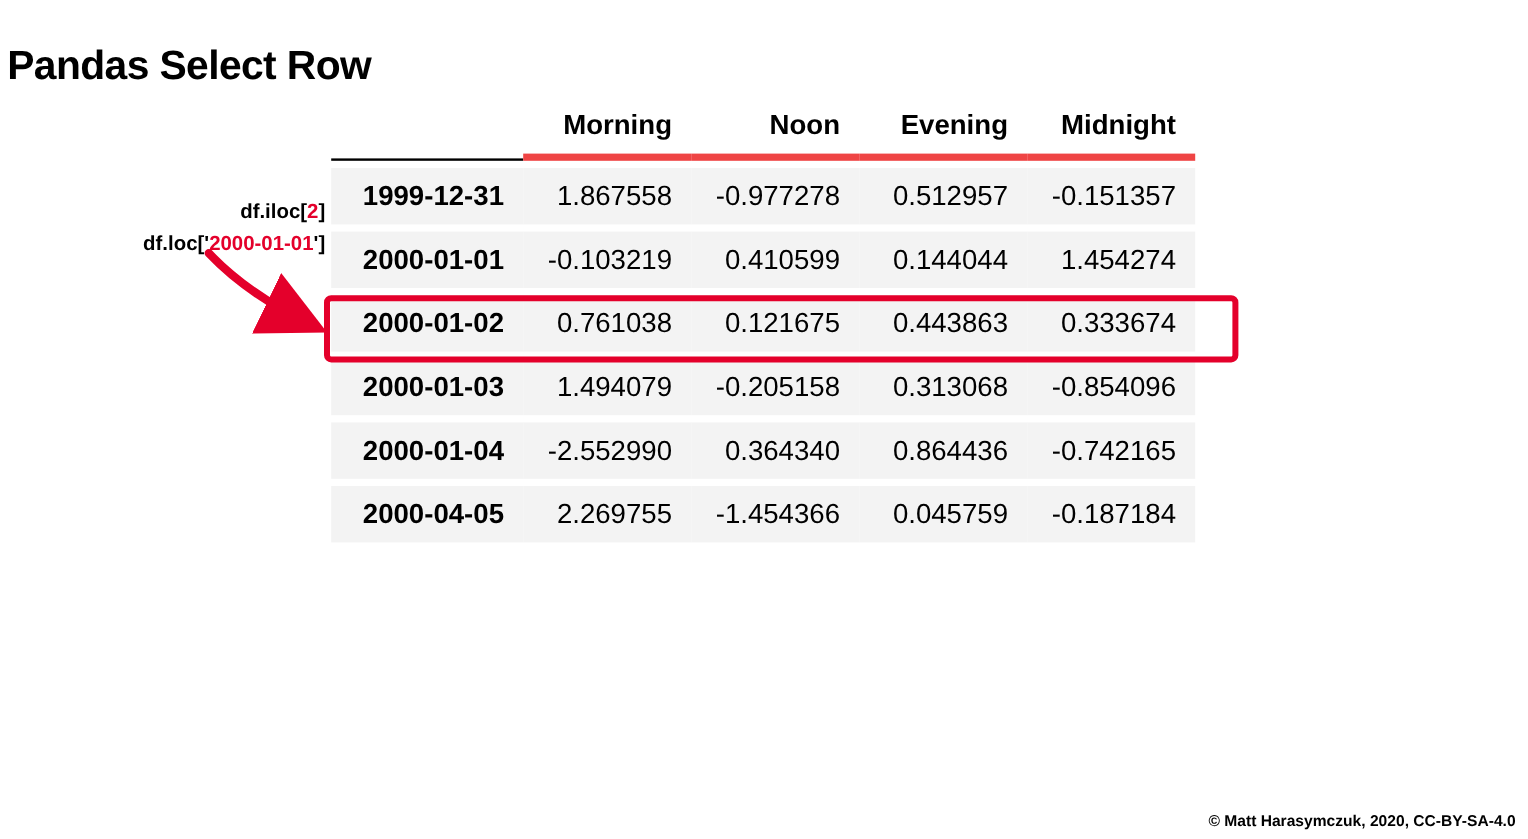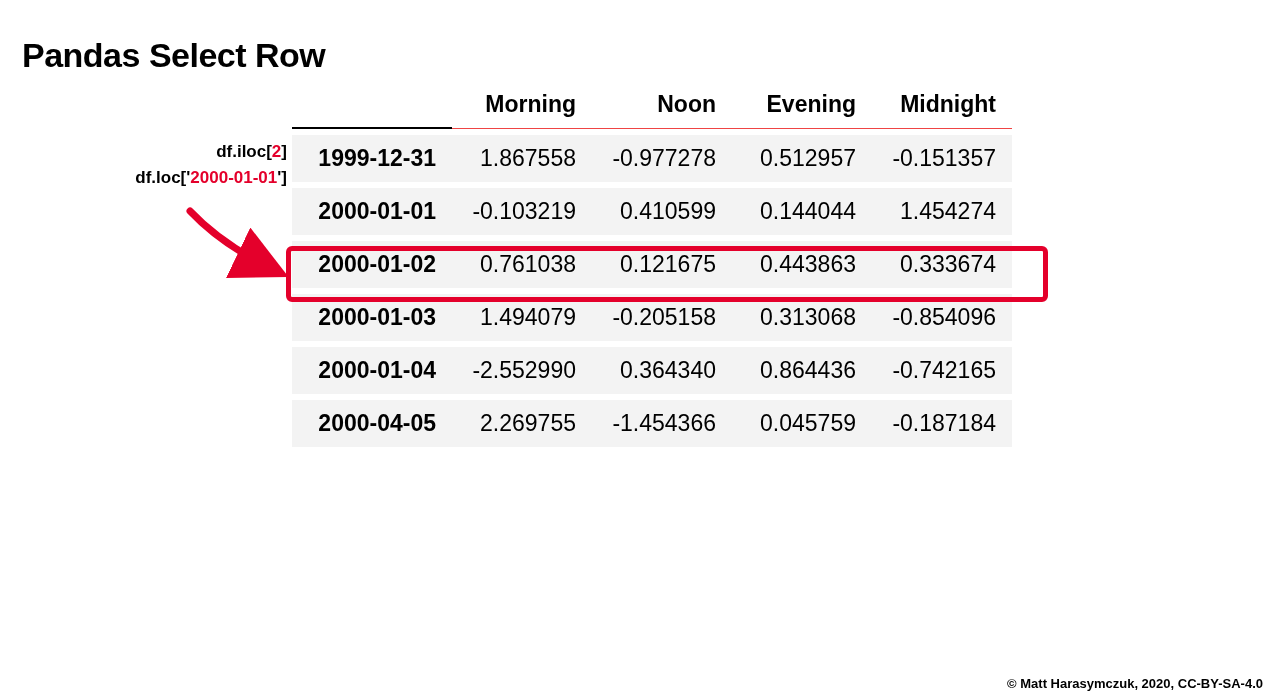--- a/index.html
+++ b/index.html
@@ -1,28 +1,28 @@
 <!DOCTYPE html>
 <html><head>
 <meta charset="utf-8">
 <style>
   * { box-sizing: border-box; margin: 0; padding: 0; }
   html, body { width: 1273px; height: 699px; font-family: -apple-system, "Helvetica Neue", Helvetica, Arial, sans-serif; background: #fff; color: #000; }
-  .page { position: relative; width: 1273px; height: 699px; padding: 36px 22px 0 22px; }
+  .page { position: relative; width: 1273px; height: 699px; padding: 36px 22px 0 6px; }
   .title { font-size: 34px; font-weight: 700; letter-spacing: -0.5px; }
   .stage { position: relative; width: 100%; height: 560px; }
-  .annot { position: absolute; left: 0; top: 64px; width: 265px; text-align: right; font-weight: 700; font-size: 17px; line-height: 1.5; }
+  .annot { position: absolute; left: 0; top: 89px; width: 265px; text-align: right; font-weight: 700; font-size: 17px; line-height: 1.5; }
   .annot .code-line { white-space: nowrap; }
   .red { color: #e4002b; }
   .arrow { position: absolute; left: 160px; top: 130px; }
   .arrow svg { display: block; }
   .table-wrap { position: absolute; left: 270px; top: 0; }
   table { border-collapse: separate; border-spacing: 0 6px; font-size: 23px; }
   th, td { text-align: right; padding: 10px 16px; font-variant-numeric: tabular-nums; }
-  thead th { font-weight: 700; border-bottom: 1px solid #ef4444; padding-bottom: 10px; }
+  thead th { font-weight: 700; border-bottom: 6px solid #ef4444; padding-bottom: 10px; }
   thead th.idx { border-bottom: 2px solid #000; }
   tbody td { background: #f3f3f3; }
   tbody th { background: #f3f3f3; font-weight: 700; text-align: right; }
   tbody tr td:first-of-type { padding-left: 18px; }
   .idx { min-width: 160px; }
   .col { min-width: 140px; }
   .highlight-box { position: absolute; border: 5px solid #e4002b; border-radius: 6px; pointer-events: none; left: -6px; top: 171px; width: 762px; height: 56px; }
   .copyright { position: absolute; right: 10px; bottom: 8px; font-size: 13px; font-weight: 700; }
 </style>
 </head>

